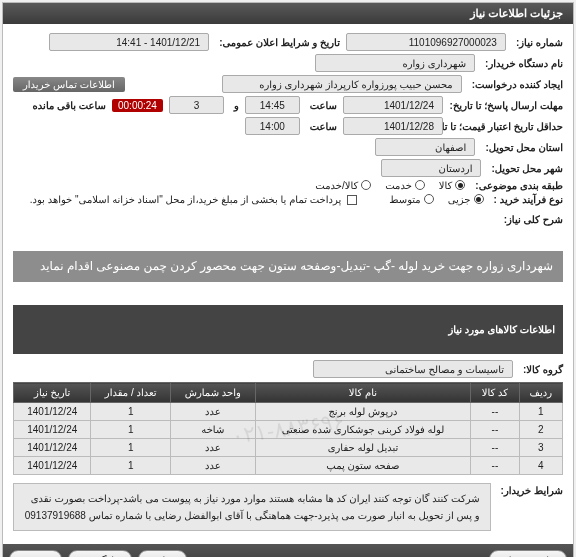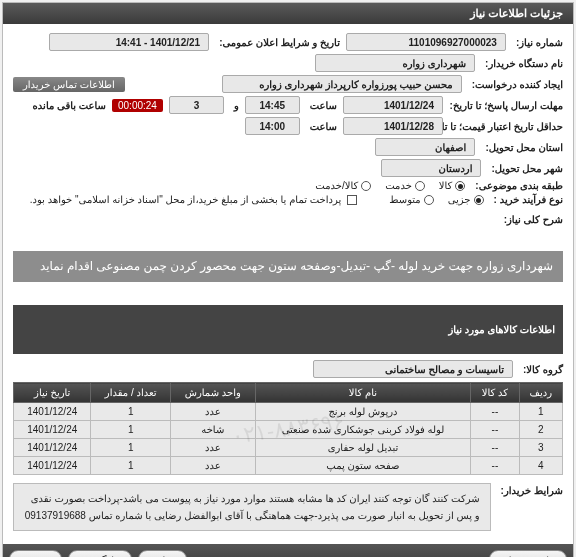--- a/index.html
+++ b/index.html
@@ -2,27 +2,27 @@
 <html dir="rtl" lang="fa"><head>
 <meta charset="utf-8">
 <style>
 * { box-sizing: border-box; margin: 0; padding: 0; font-family: Tahoma, Arial, sans-serif; }
 body { background: #f0f0f0; font-size: 11px; color: #222; width: 576px; }
 .panel { background: #fff; border: 1px solid #bbb; margin: 2px; }
 .section-header { background: linear-gradient(#5a5a5a,#3a3a3a); color: #fff; padding: 4px 10px; font-size: 11px; font-weight: bold; }
 .body-area { padding: 6px 10px; }
 .row { display: flex; align-items: center; flex-wrap: wrap; margin: 3px 0; }
 .lbl { font-size: 10px; font-weight: bold; color: #222; margin-left: 4px; white-space: nowrap; }
-.field { background: #e8e8e8; border: 1px solid #aaa; padding: 2px 8px; font-size: 10px; min-height: 18px; display: inline-flex; align-items: center; border-radius: 2px; font-weight: bold; }
+.field { background: #e8e8e8; border: 1px solid #aaa; padding: 2px 8px; font-size: 10px; min-height: 18px; display: inline-flex; align-items: center; border-radius: 2px; }
 .field.wide { min-width: 160px; }
 .field.med { min-width: 100px; }
 .field.sm { min-width: 55px; justify-content: center; }
 .buyer-contact { background: linear-gradient(#888,#666); color: #fff; padding: 2px 10px; font-size: 10px; border-radius: 2px; margin-right: auto; }
 .radio-group { display: flex; gap: 14px; align-items: center; }
-.radio-item { display: flex; align-items: flex-end; gap: 3px; font-size: 10px; }
+.radio-item { display: flex; align-items: flex-start; gap: 3px; font-size: 10px; }
 .radio { width: 10px; height: 10px; border: 1px solid #555; border-radius: 50%; display: inline-flex; align-items: center; justify-content: center; }
 .radio.sel::after { content: ""; width: 5px; height: 5px; background: #222; border-radius: 50%; }
 .chk { width: 10px; height: 10px; border: 1px solid #555; display: inline-block; vertical-align: middle; }
 .timer { background: #b00000; color: #fff; padding: 1px 6px; font-size: 10px; border-radius: 2px; }
 .grey-banner { background: #8d8d8d; color: #fff; padding: 6px 10px; font-size: 12px; line-height: 1.6; margin: 20px 0; }
 .subheader { background: #444; color: #fff; padding: 19px 8px; font-size: 10px; font-weight: bold; }
 .note-box { background: #e9e9e9; border: 1px solid #bbb; padding: 6px 10px; font-size: 10px; line-height: 1.7; color: #222; margin: 4px 0; }
 table.items { width: 100%; border-collapse: collapse; margin: 4px 0; font-size: 10px; }
 table.items th { background: linear-gradient(#555,#333); color: #fff; padding: 4px 6px; font-size: 10px; font-weight: normal; border: 1px solid #666; }
 table.items td { background: #e9e9e9; border: 1px solid #bbb; padding: 3px 6px; text-align: center; }

